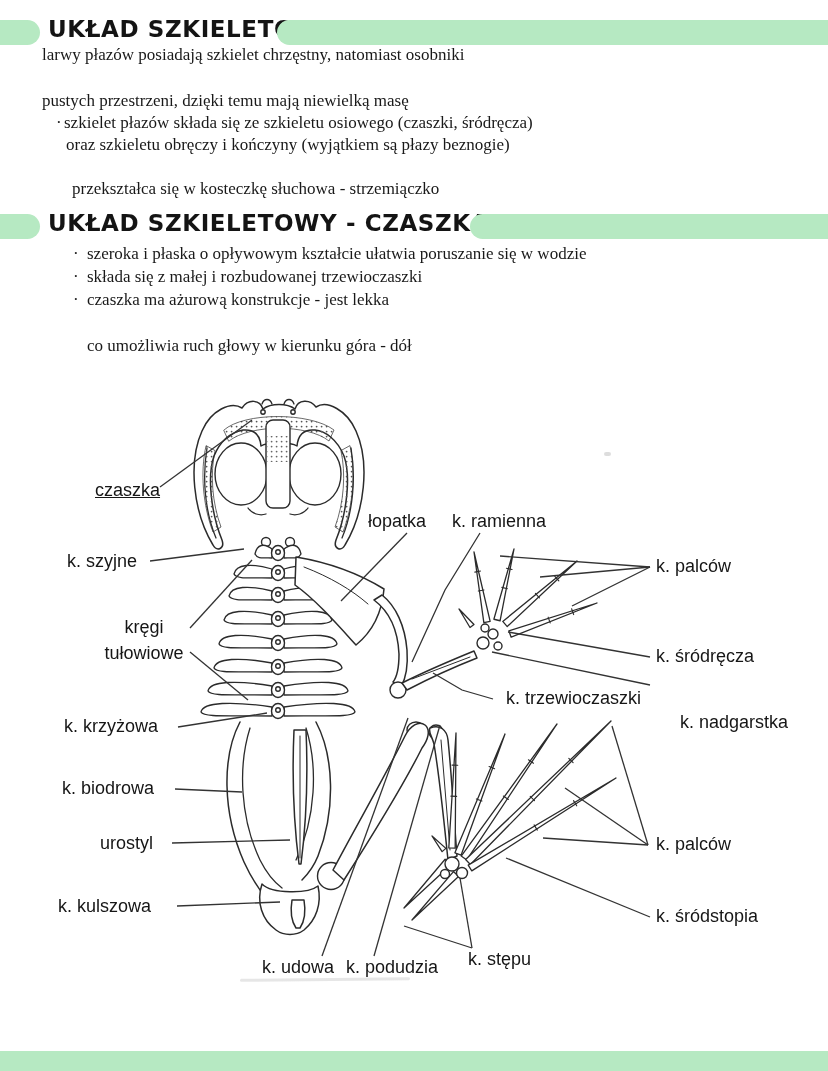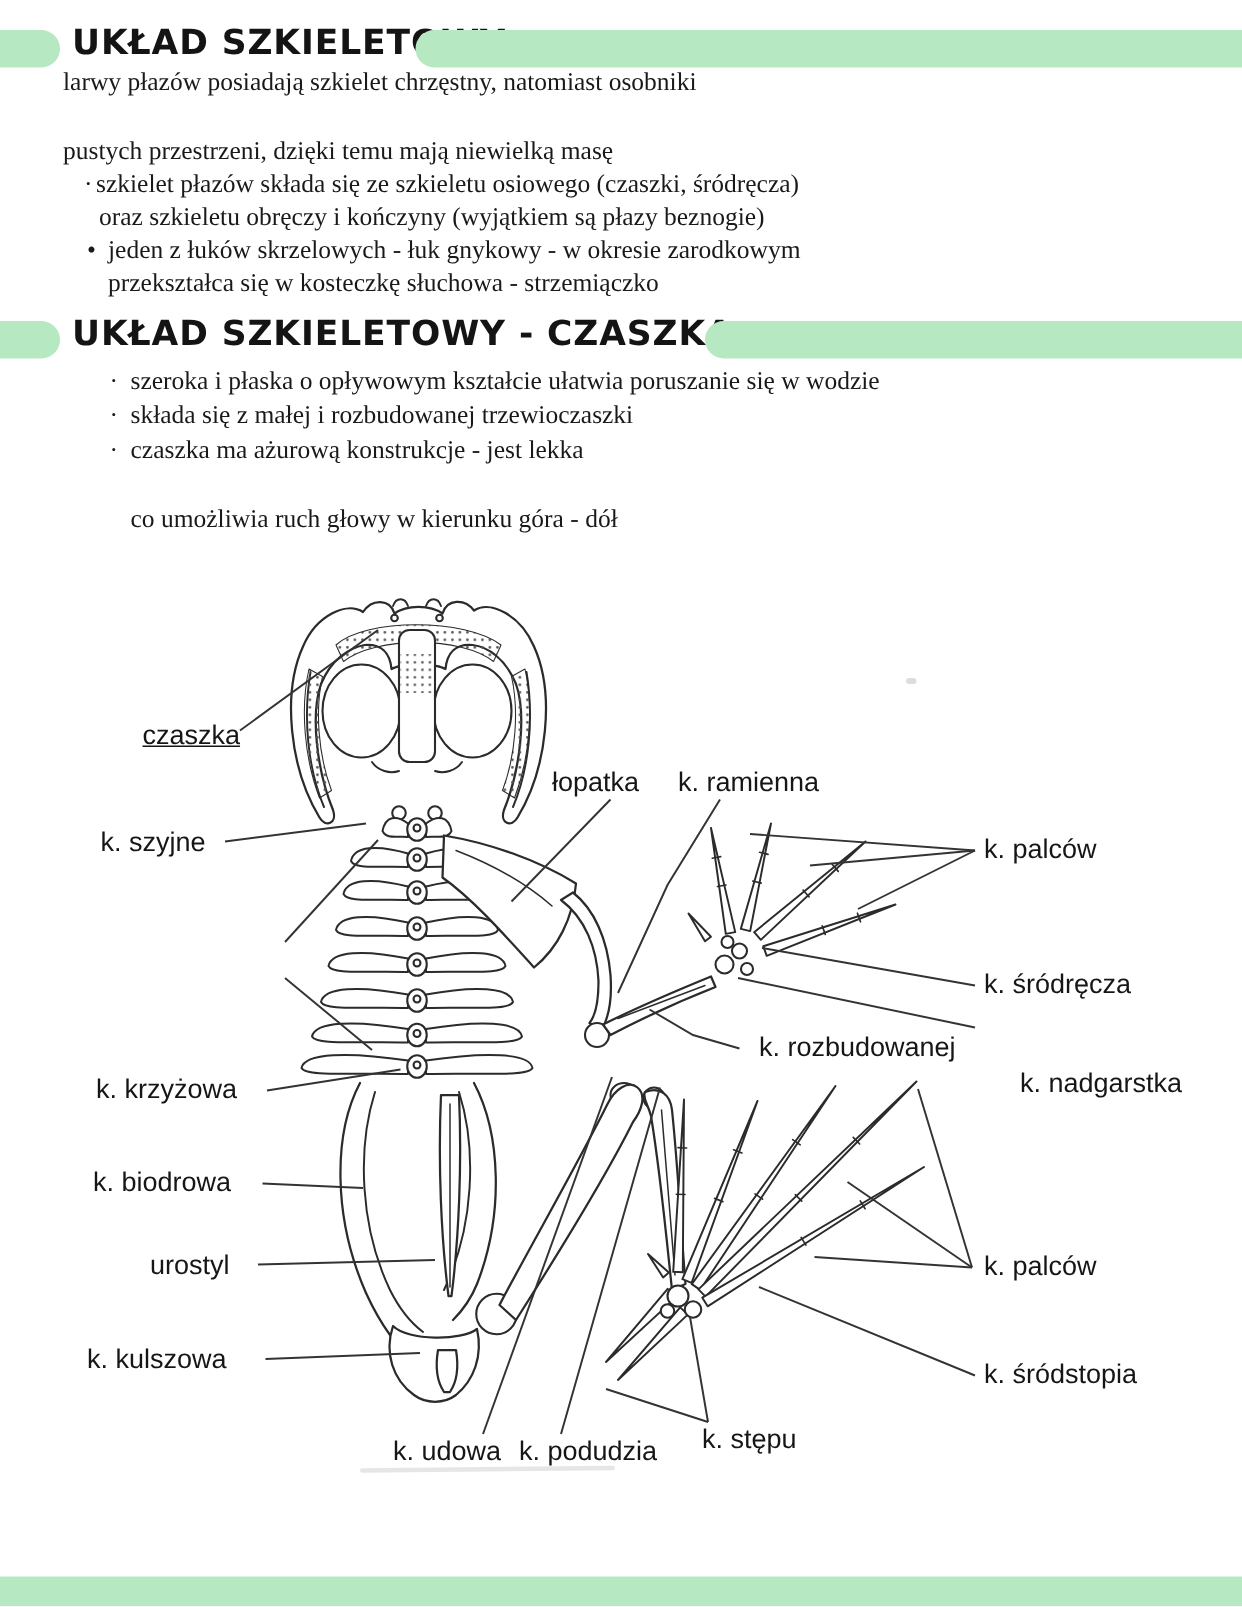--- a/index.html
+++ b/index.html
@@ -37,21 +37,20 @@
   <div class="hdr" style="top:17px;">
     <div class="pill"></div>
     <div class="htitle">UKŁAD SZKIELETOWY</div>
     <div class="hbar" style="left:277px;"></div>
   </div>
 
   <div class="bodytext" style="left:42px;top:44px;">larwy płazów posiadają szkielet chrzęstny, natomiast osobniki</div>
   <div class="bodytext" style="left:42px;top:90px;">pustych przestrzeni, dzięki temu mają niewielką masę</div>
   <div class="bodytext" style="left:56px;top:112px;"><span class="mk" style="width:8px;">·</span><span>szkielet płazów składa się ze szkieletu osiowego (czaszki, śródręcza)</span></div>
   <div class="bodytext" style="left:66px;top:134px;">oraz szkieletu obręczy i kończyny (wyjątkiem są płazy beznogie)</div>
-  <div class="bodytext" style="left:58px;top:156px;"><span class="mk">•</span><span>jeden z łuków skrzelowych - łuk gnykowy - w okresie zarodkowym</span></div>
   <div class="bodytext" style="left:72px;top:178px;">przekształca się w kosteczkę słuchowa - strzemiączko</div>
 
   <div class="hdr" style="top:211px;">
     <div class="pill"></div>
     <div class="htitle">UKŁAD SZKIELETOWY - CZASZKA</div>
     <div class="hbar" style="left:470px;"></div>
   </div>
 
   <div class="bodytext s2line" style="left:30px;top:242px;"><span class="mk">·</span><span>szeroka i płaska o opływowym kształcie ułatwia poruszanie się w wodzie</span></div>
   <div class="bodytext s2line" style="left:30px;top:265px;"><span class="mk">·</span><span>składa się z małej i rozbudowanej trzewioczaszki</span></div>
@@ -193,26 +192,27 @@
       <line x1="472" y1="948" x2="460" y2="878" stroke="#333" stroke-width="1.3"></line>
       <line x1="472" y1="948" x2="404" y2="926" stroke="#333" stroke-width="1.3"></line>
       <line x1="648" y1="845" x2="612" y2="726" stroke="#333" stroke-width="1.3"></line>
       <line x1="648" y1="845" x2="565" y2="788" stroke="#333" stroke-width="1.3"></line>
       <line x1="648" y1="845" x2="543" y2="838" stroke="#333" stroke-width="1.3"></line>
       <line x1="650" y1="917" x2="506" y2="858" stroke="#333" stroke-width="1.3"></line>
     </svg>
 
   <span class="dlabel" style="left:95px;top:480px;text-decoration:underline;">czaszka</span>
   <span class="dlabel" style="left:67px;top:551px;">k. szyjne</span>
+  <span class="dlabel wrap" style="left:98px;top:614px;">kręgi tułowiowe</span>
   <span class="dlabel" style="left:368px;top:511px;">łopatka</span>
   <span class="dlabel" style="left:452px;top:511px;">k. ramienna</span>
   <span class="dlabel" style="left:656px;top:556px;">k. palców</span>
   <span class="dlabel" style="left:656px;top:646px;">k. śródręcza</span>
   <span class="dlabel" style="left:656px;top:712px;margin-left:24px;">k. nadgarstka</span>
-  <span class="dlabel" style="left:506px;top:688px;">k. rozbudowanej</span>
+  <span class="dlabel" style="left:506px;top:688px;">k. trzewioczaszki</span>
   <span class="dlabel" style="left:64px;top:716px;">k. krzyżowa</span>
   <span class="dlabel" style="left:62px;top:778px;">k. biodrowa</span>
   <span class="dlabel" style="left:100px;top:833px;">urostyl</span>
   <span class="dlabel" style="left:58px;top:896px;">k. kulszowa</span>
   <span class="dlabel" style="left:656px;top:834px;">k. palców</span>
   <span class="dlabel" style="left:656px;top:906px;">k. śródstopia</span>
   <span class="dlabel" style="left:262px;top:957px;">k. udowa</span>
   <span class="dlabel" style="left:346px;top:957px;">k. podudzia</span>
   <span class="dlabel" style="left:468px;top:949px;">k. stępu</span>
 

